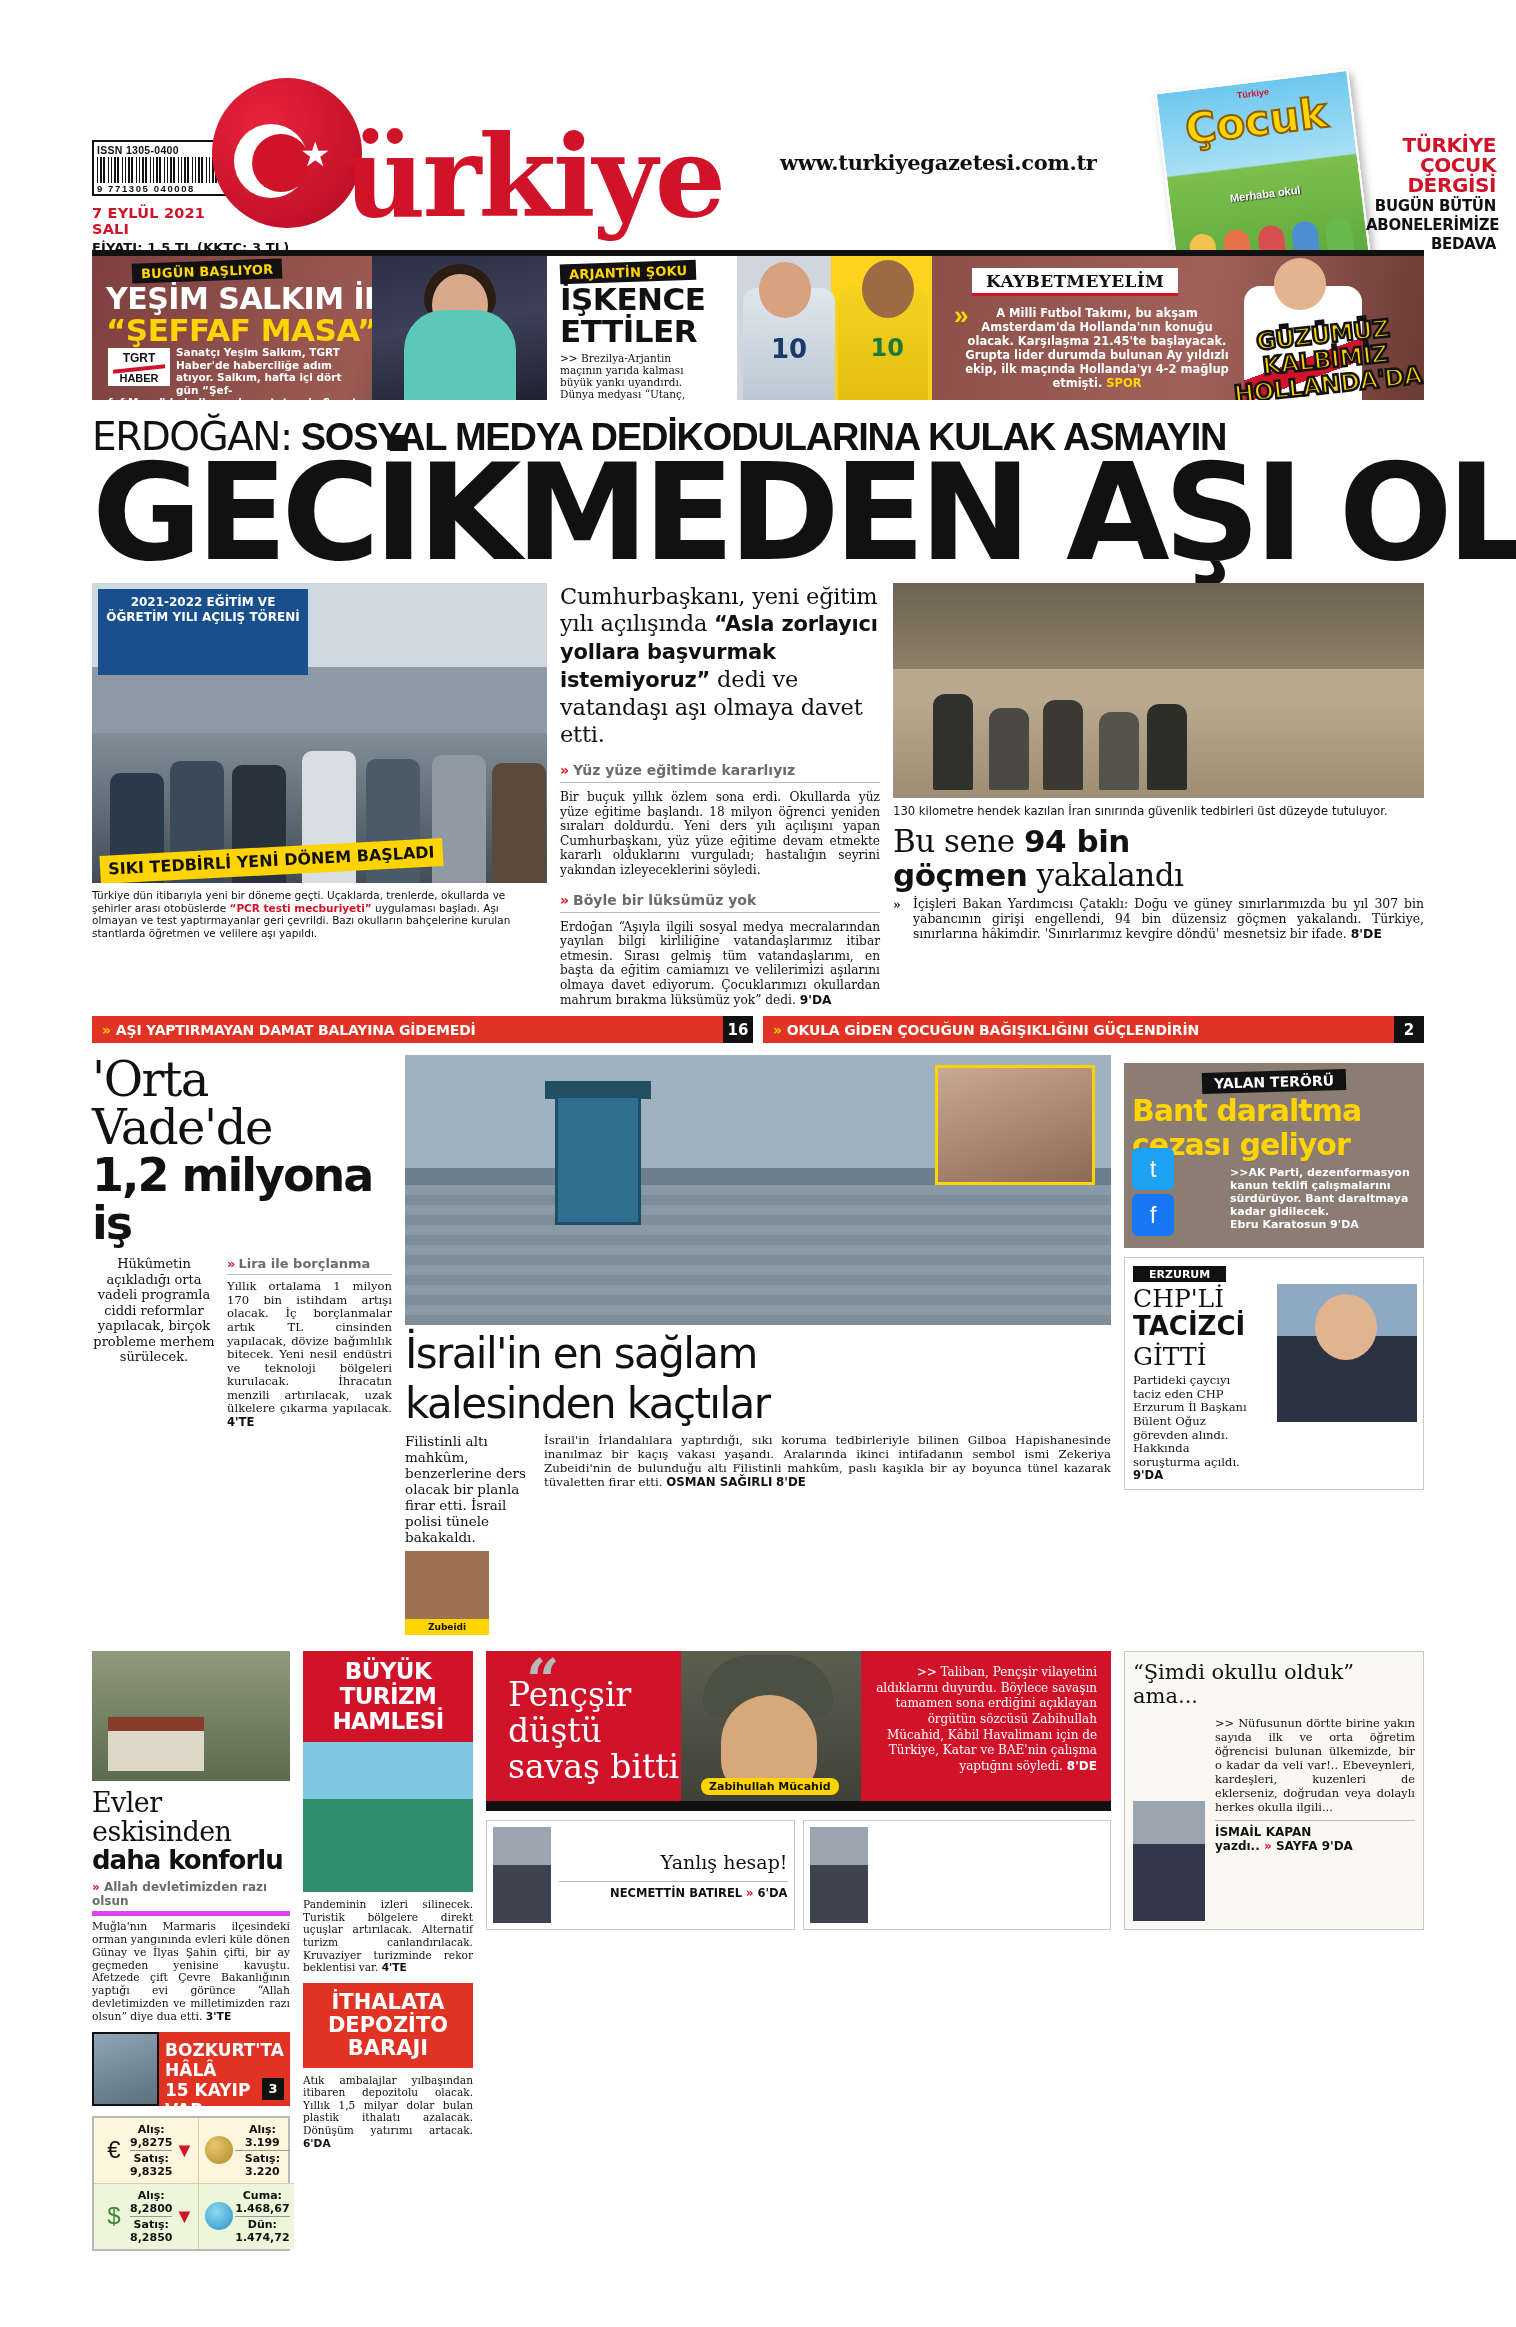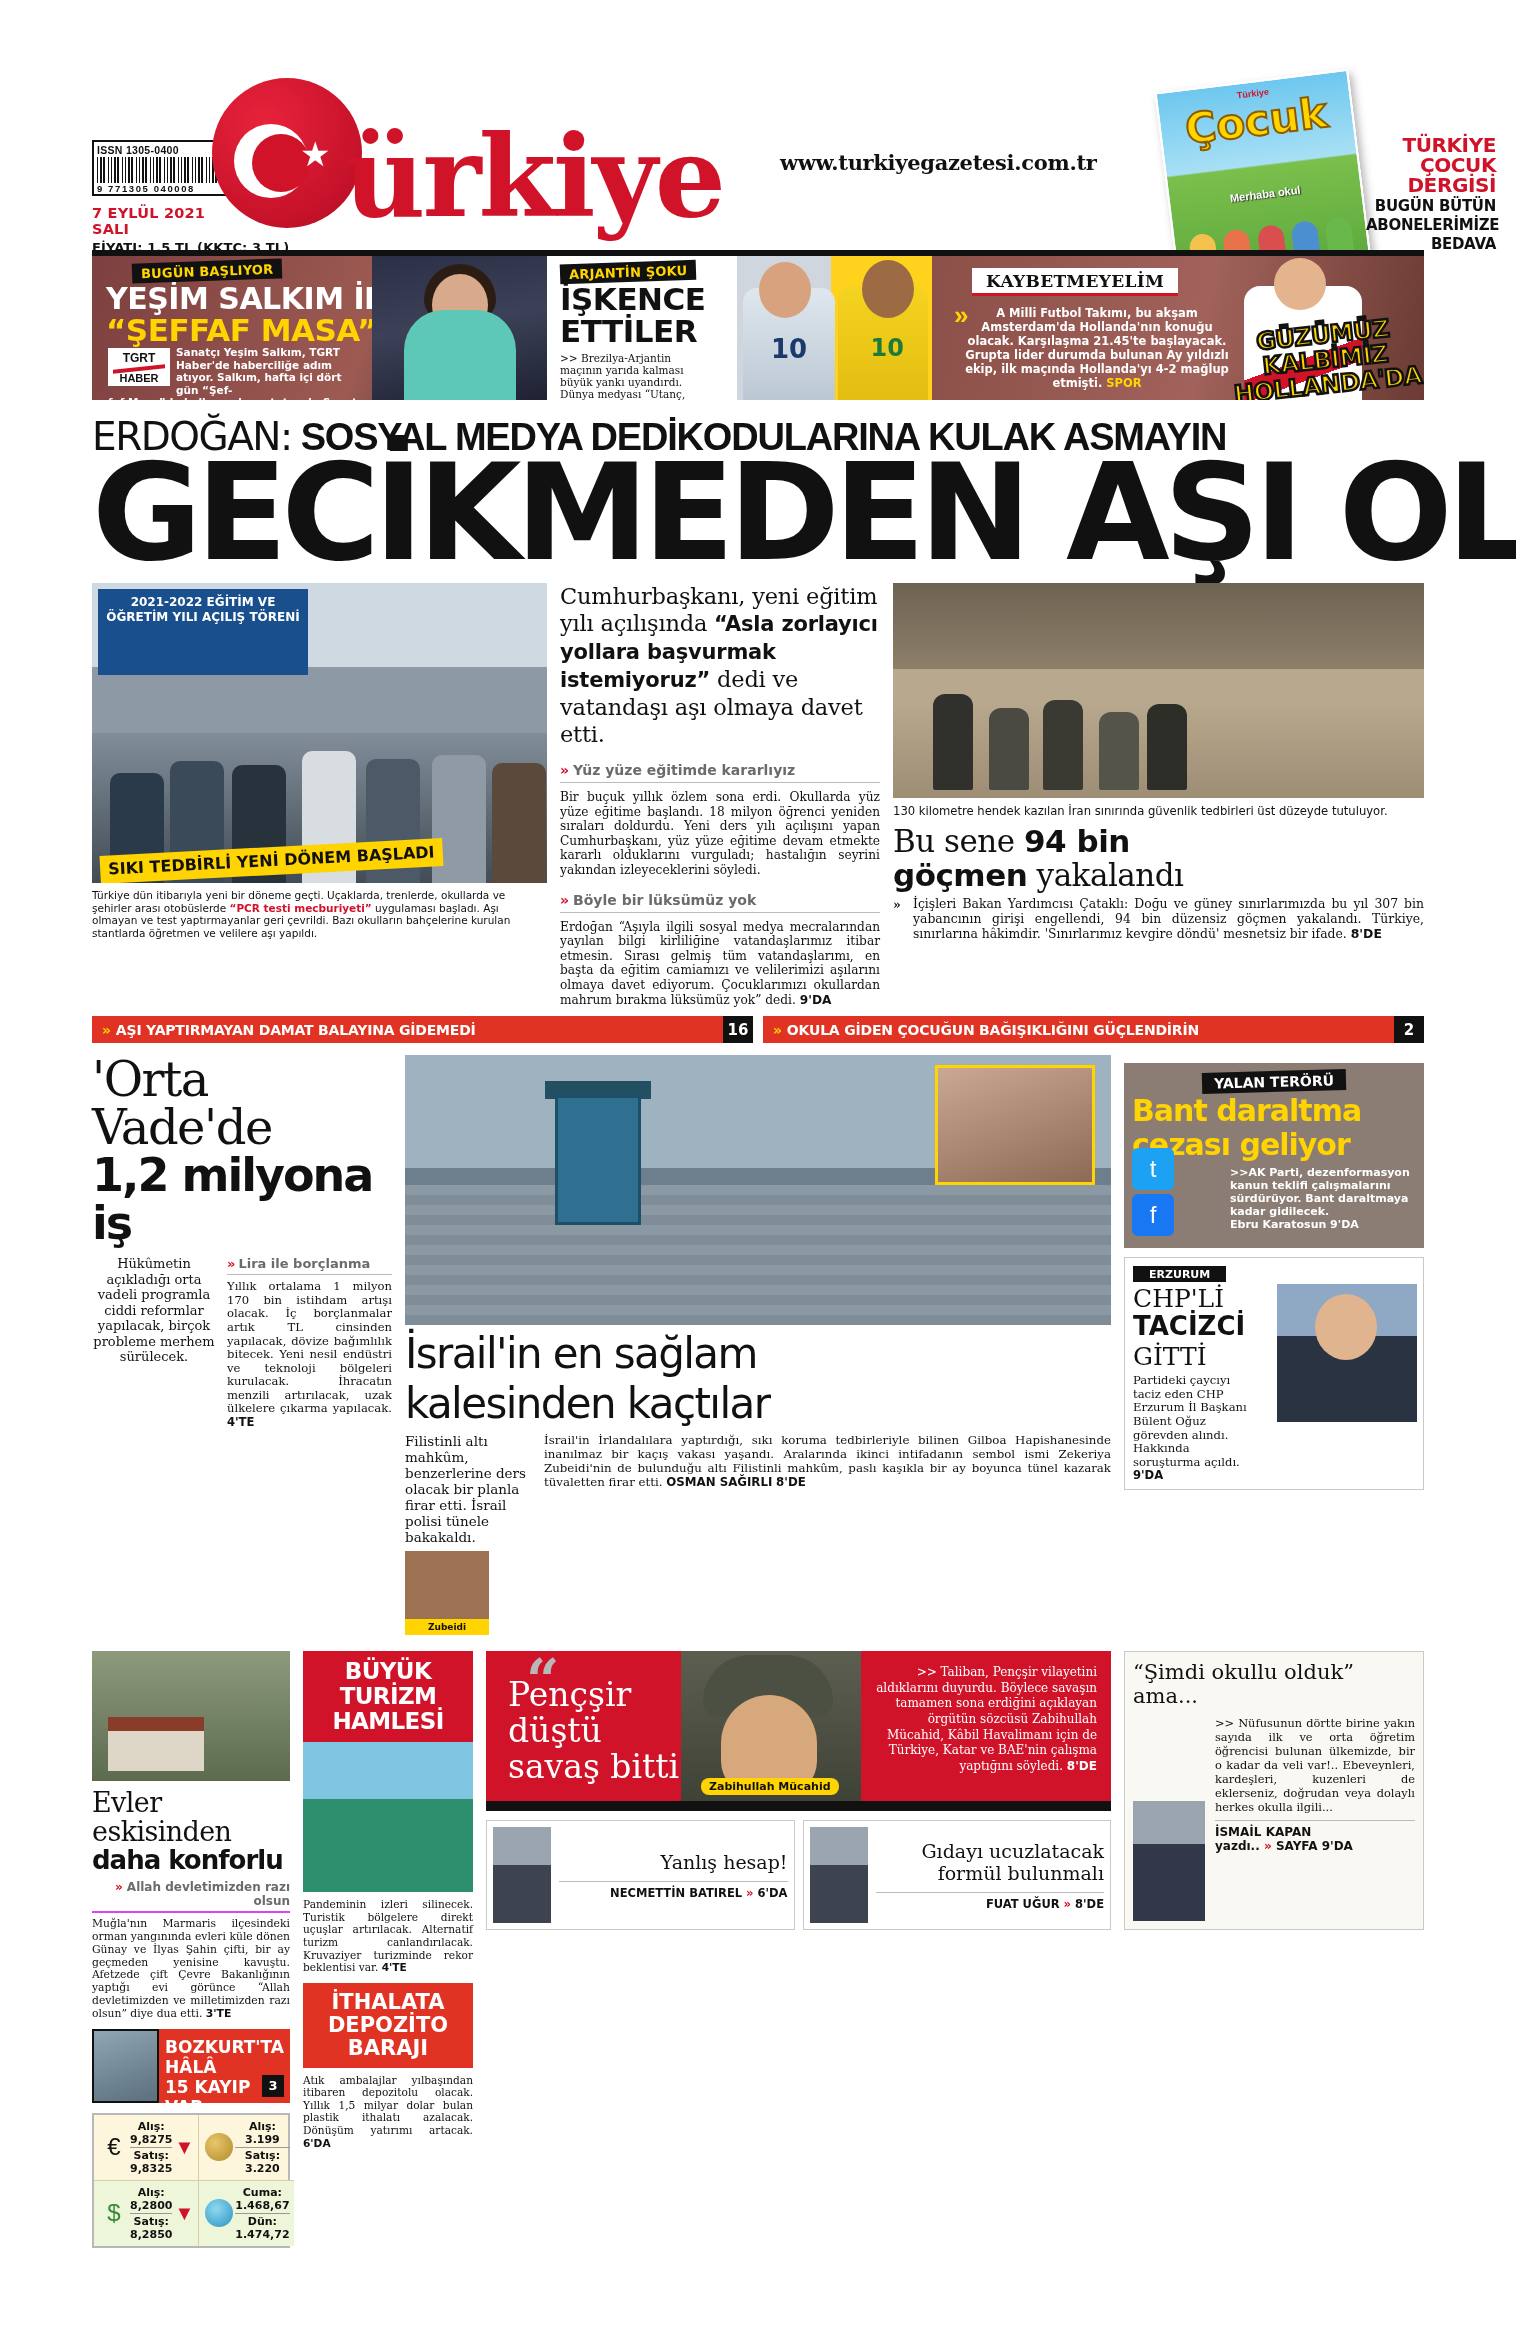--- a/index.html
+++ b/index.html
@@ -281,21 +281,21 @@
   
   .low-area { margin: 12px 92px 0; display:flex; gap:13px; }
   .low-left { width: 198px; }
   .fire-photo { width:100%; height:130px; background: linear-gradient(180deg,#8d9a7c,#5c6a4e); position:relative; }
   .fire-photo .house { position:absolute; left:16px; bottom:10px; width:96px; height:54px;
     background:#ded6c6; border-top: 14px solid #8a3c2a; }
   .ev-h1 { font-family:"DejaVu Serif",serif; font-size:27px; line-height:29px; margin-top:7px; letter-spacing:-.6px; }
   .ev-h2 { font-family:"DejaVu Sans",sans-serif; font-weight:bold; font-size:26px;
     line-height:28px; letter-spacing:-1px; }
   .ev-sub { font-family:"DejaVu Sans",sans-serif; font-weight:bold; font-size:12px; color:#6b6b6b;
-    border-bottom:2px solid #d946ef; padding-bottom:3px; margin-top:6px;text-align:right; }
+    border-bottom:5px solid #d946ef; padding-bottom:3px; margin-top:6px; }
   .ev-sub .chev { color:#d1132a; }
   .ev-body { font-family:"DejaVu Serif",serif; font-size:10.8px; line-height:12.8px;
     text-align:justify; margin-top:5px; }
   .ev-body b { font-family:"DejaVu Sans",sans-serif; }
 
   .boz-box { margin-top:8px; display:flex; height:74px; }
   .boz-photo { width:74px; background: linear-gradient(160deg,#8fa6b5,#5b6f7d); border:2px solid #111; }
   .boz-red { flex:1; background:#e03323; color:#fff; font-family:"DejaVu Sans",sans-serif;
     font-weight:bold; font-size:17px; line-height:20px; padding:8px 6px; position:relative; }
   .boz-num { position:absolute; right:6px; bottom:6px; width:22px; height:22px; background:#111;
@@ -727,28 +727,20 @@
                 <div class="ctitle">Yanlış hesap!</div>
                 <div class="cby">
                   <span>NECMETTİN BATIREL</span>
                   <span class="chev">»</span>
                   <span>6'DA</span>
                 </div>
               </div>
             </div>
             <div class="colbox">
               <div class="pic"></div>
-              <div class="ct">
-                <div class="ctitle">Gıdayı ucuzlatacak formül bulunmalı</div>
-                <div class="cby">
-                  <span>FUAT UĞUR</span>
-                  <span class="chev">»</span>
-                  <span>8'DE</span>
-                </div>
-              </div>
             </div>
           </div>
         </div>
 
         <div class="simdi-box">
           <div class="simdi-h">“Şimdi okullu olduk” ama...</div>
           <div class="simdi-body">&gt;&gt; Nüfusunun dörtte birine yakın sayıda ilk ve orta öğretim öğrencisi bulunan ülkemizde, bir o kadar da veli var!.. Ebeveynleri, kardeşleri, kuzenleri de eklerseniz, doğrudan veya dolaylı herkes okulla ilgili...</div>
           <div class="simdi-pic"></div>
           <div class="simdi-by">
             <div>İSMAİL KAPAN</div>

